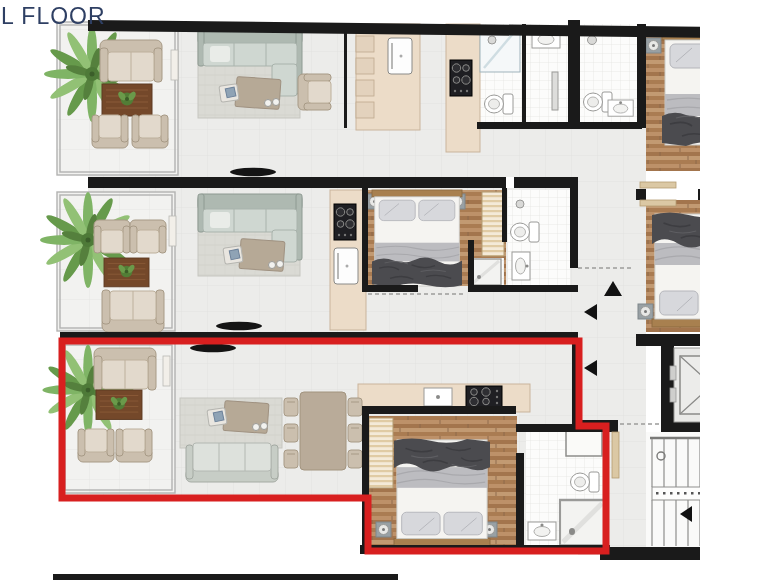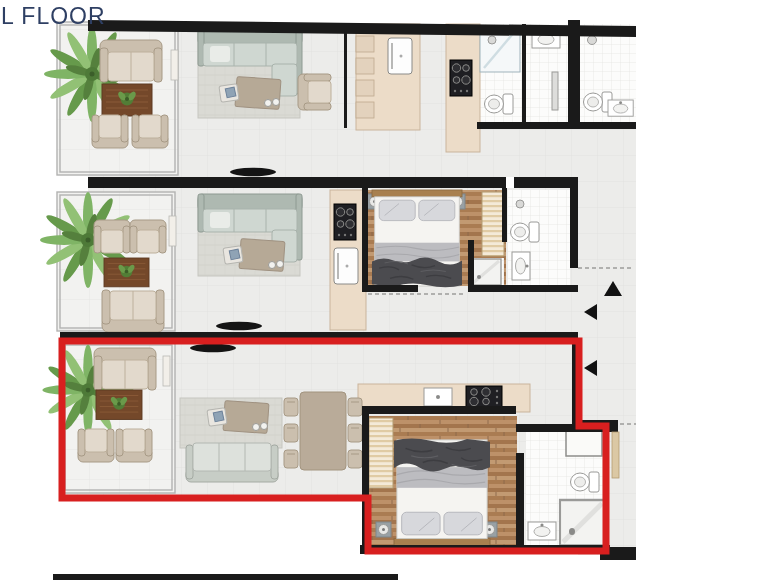--- a/index.html
+++ b/index.html
@@ -1,16 +1,16 @@
 <!DOCTYPE html>
 <html><head>
 <meta charset="utf-8">
 <style>
   html,body{margin:0;padding:0;background:#fff;}
-  .stage{position:relative;width:636px;height:580px;overflow:hidden;background:#fff;
+  .stage{position:relative;width:700px;height:580px;overflow:hidden;background:#fff;
          font-family:"Liberation Sans", sans-serif;text-align:center;}
   svg{display:block;}
   .plan-title{font-family:"Liberation Sans", sans-serif;font-size:23px;font-weight:500;letter-spacing:1px;}
   .dash{stroke:#9c9c9a;stroke-width:1.6;stroke-dasharray:4 3;fill:none;}
   .rail{fill:none;stroke:#b3b3b1;stroke-width:1.4;}
   .stair{stroke:#8f8f8d;stroke-width:1.2;fill:none;}
   .stairbold{stroke:#7a7a78;stroke-width:2.6;fill:none;}
   .doorbar{fill:#dbc8a4;stroke:#b59c72;stroke-width:0.8;}
   .doorwhite{fill:#f2efe9;stroke:#b9b9b5;stroke-width:0.8;}
   .cab{fill:#e3d2bd;stroke:#bfa98e;stroke-width:0.8;}

